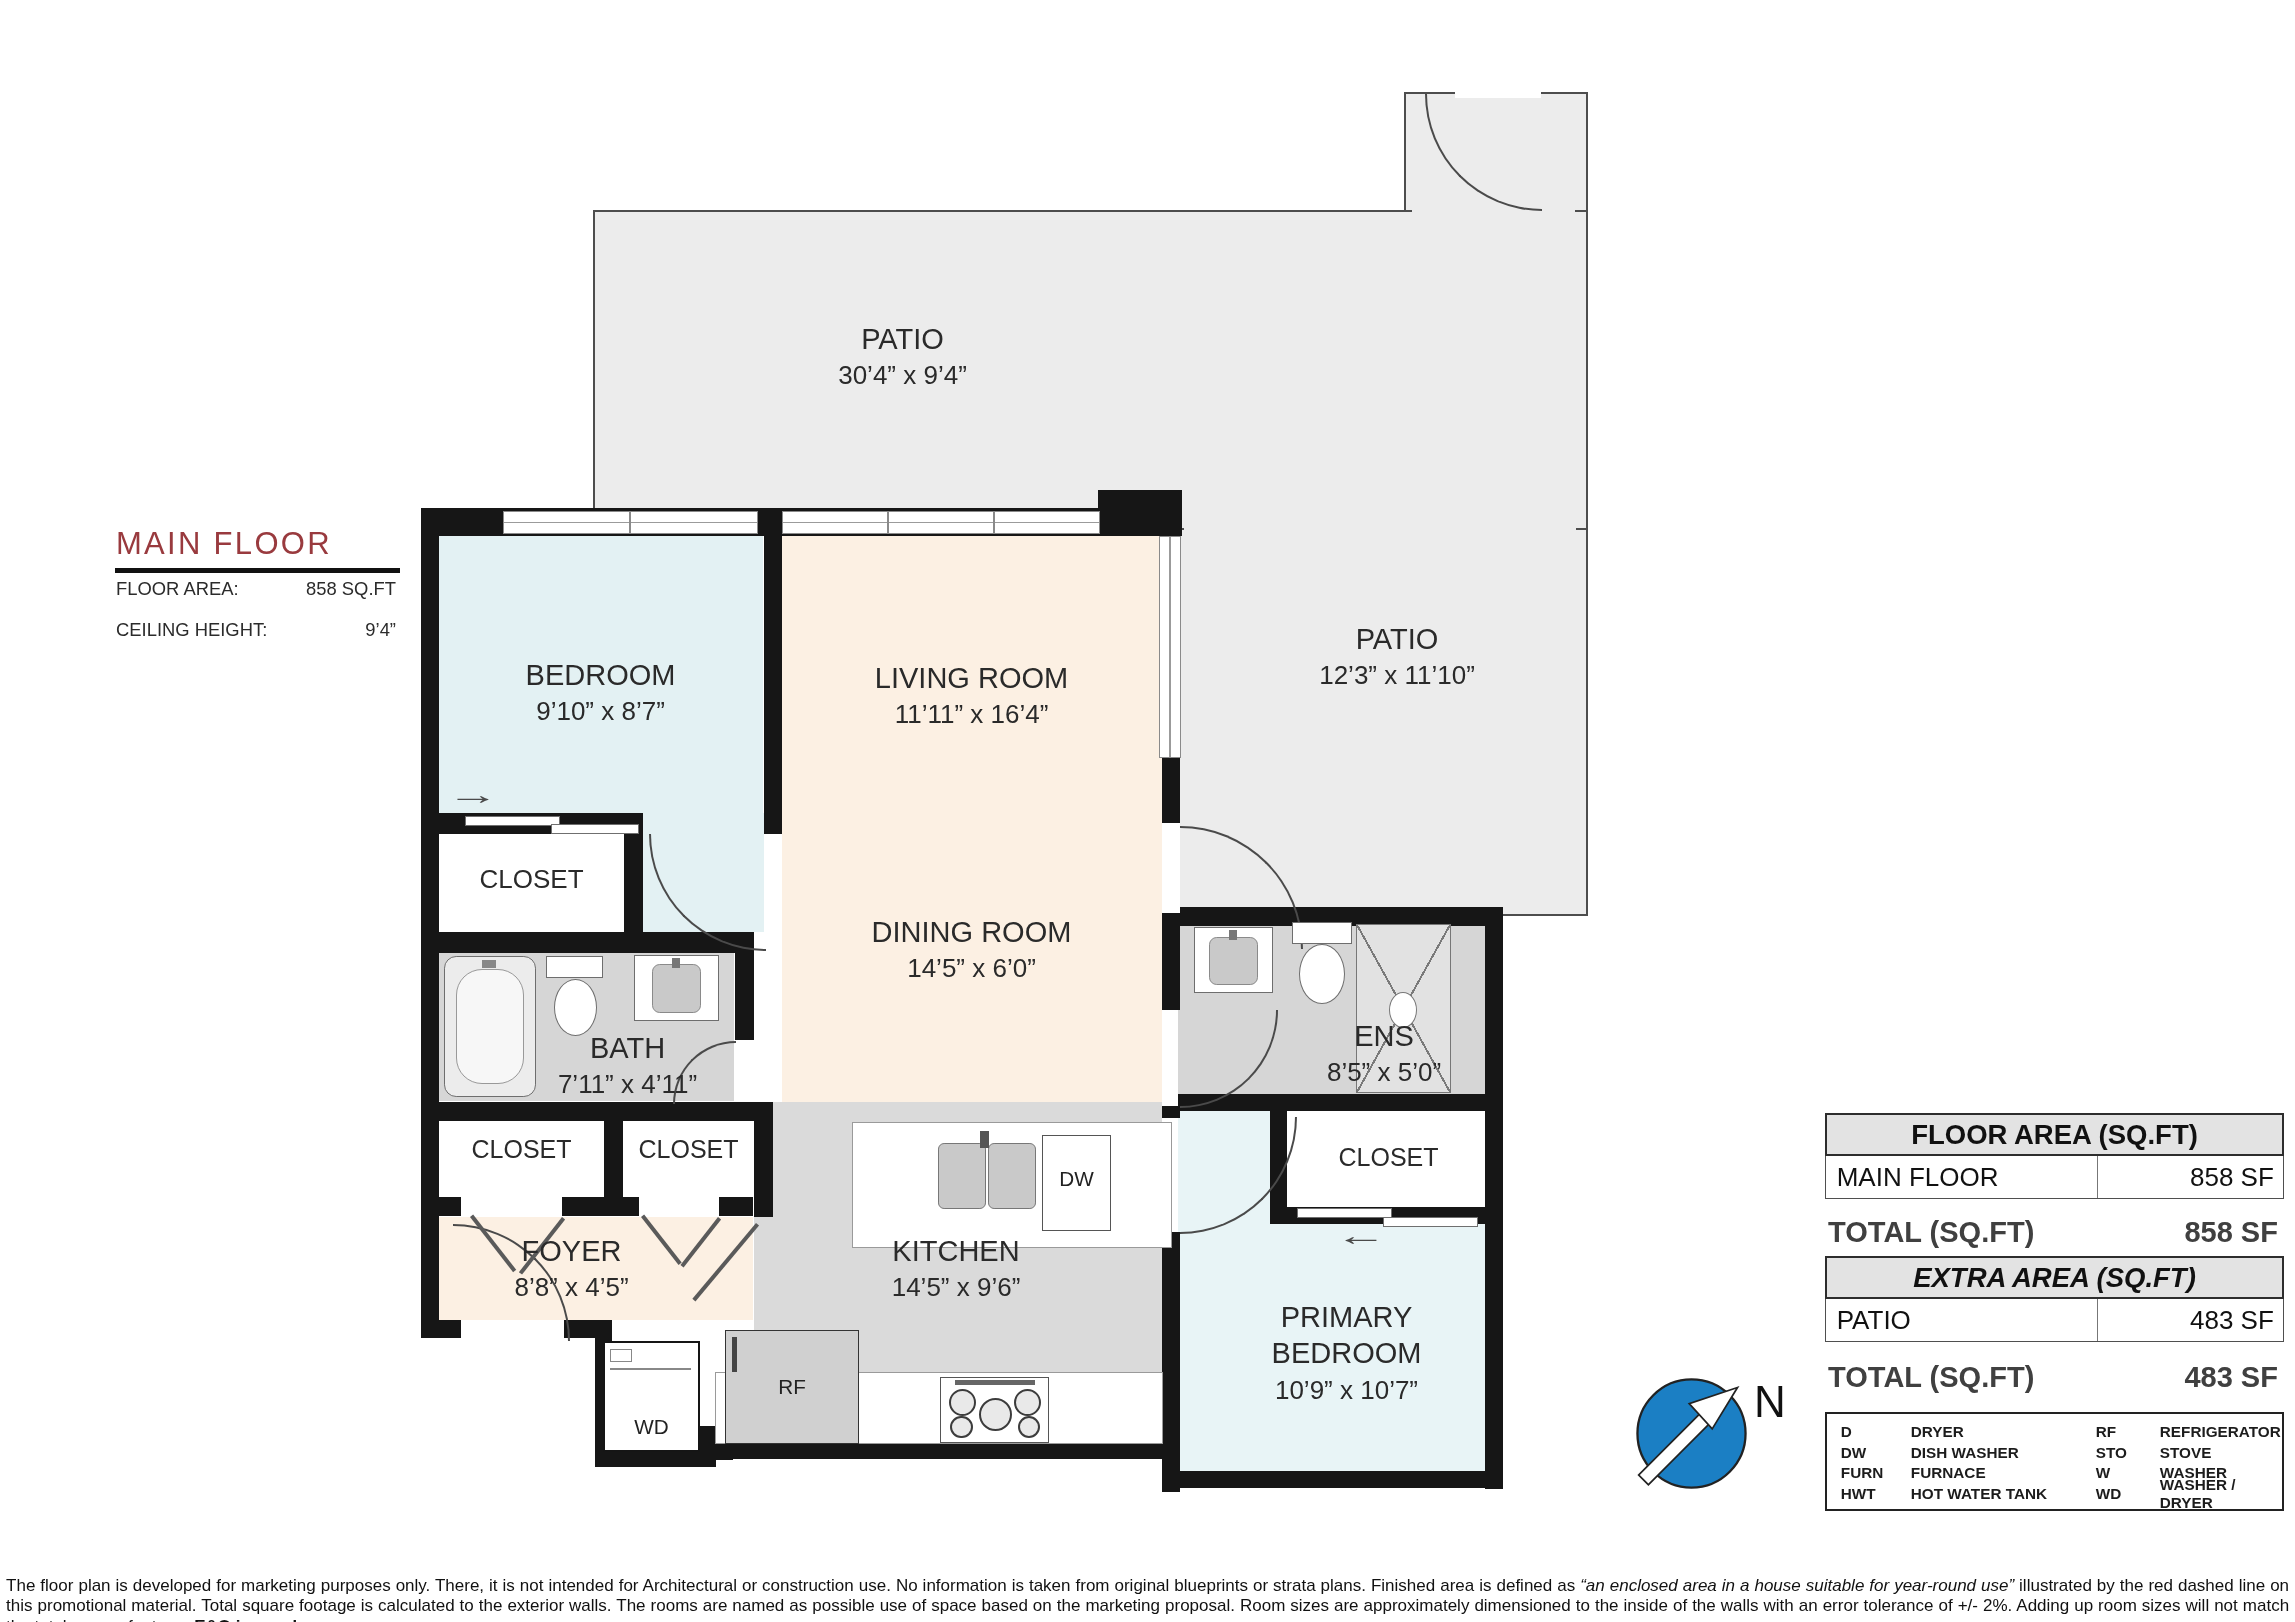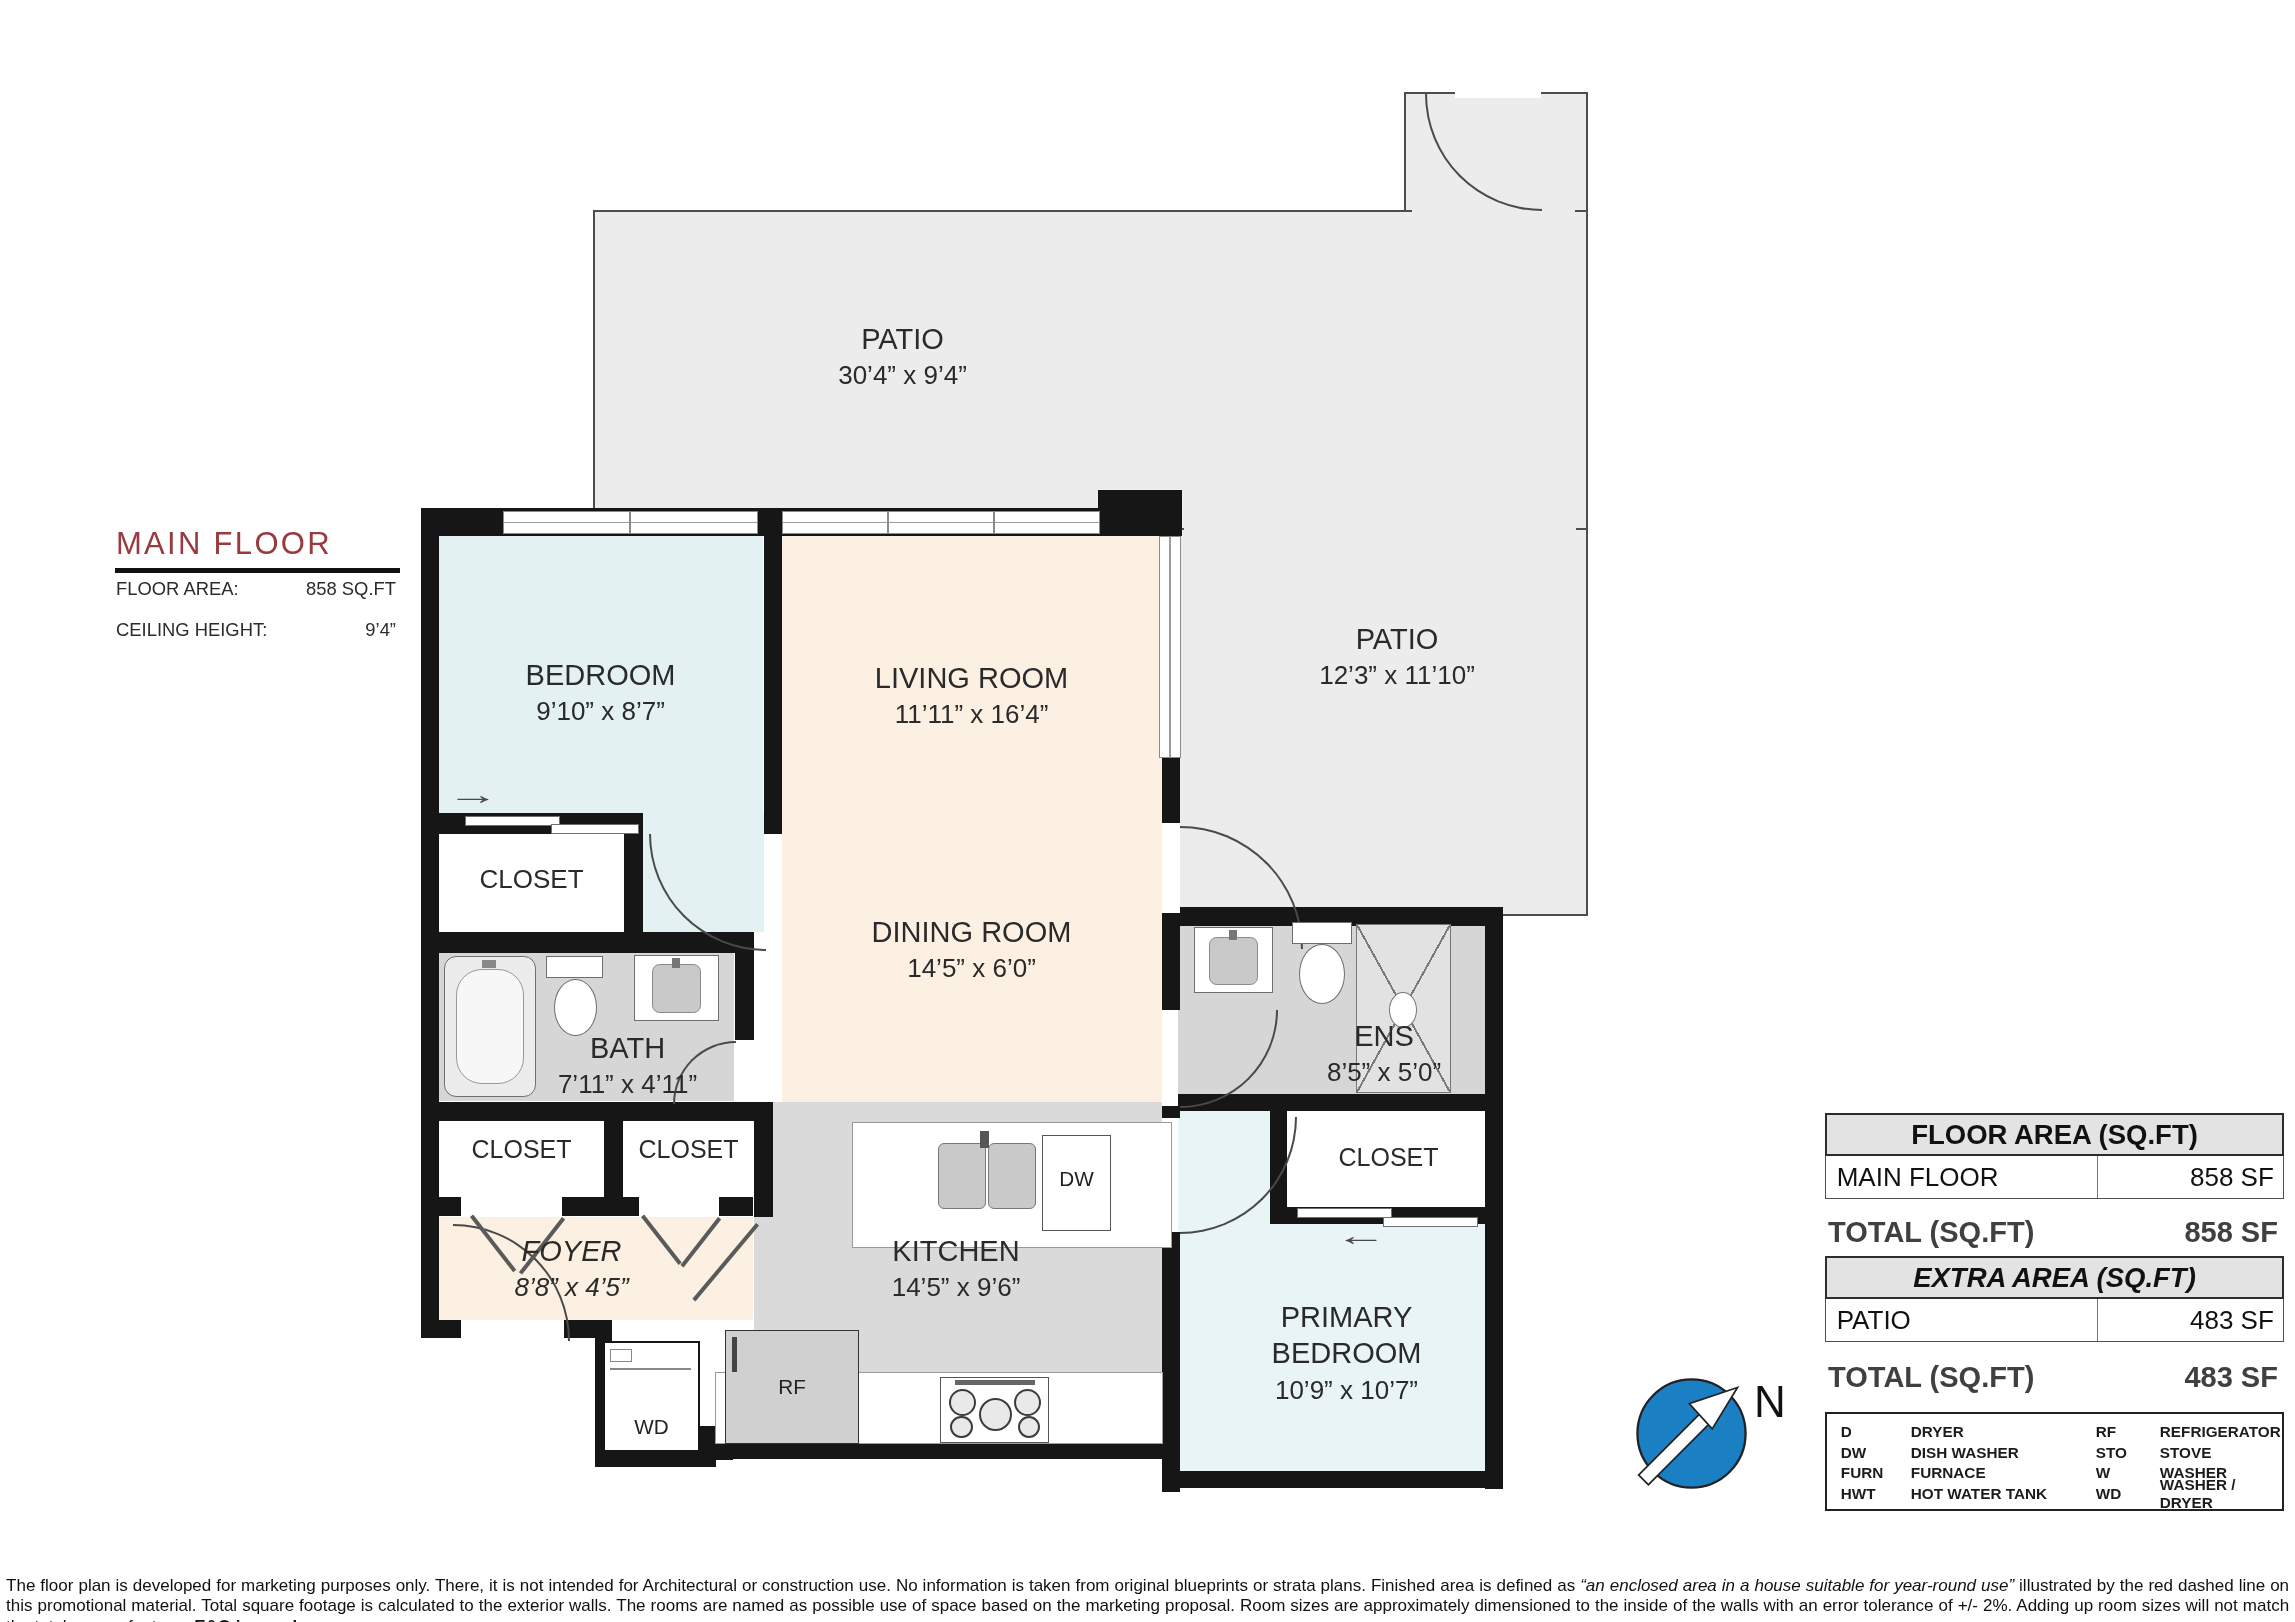--- a/index.html
+++ b/index.html
@@ -229,21 +229,21 @@
   <div class="roomlabel" style="left:501px;top:1030px;width:253px;">
     <span class="rn">BATH</span>
     <span class="rd">7’11” x 4’11”</span>
   </div>
   <div class="roomlabel" style="left:439px;top:1134px;width:165px;">
     <span class="rn" style="font-size:25px;">CLOSET</span>
   </div>
   <div class="roomlabel" style="left:612px;top:1134px;width:153px;">
     <span class="rn" style="font-size:25px;">CLOSET</span>
   </div>
-  <div class="roomlabel" style="left:451px;top:1233px;width:241px;font-style:italic;">
+  <div class="roomlabel" style="left:451px;top:1233px;width:241px;">
     <span class="rn">FOYER</span>
     <span class="rd">8’8” x 4’5”</span>
   </div>
   <div class="roomlabel" style="left:807px;top:1233px;width:298px;">
     <span class="rn">KITCHEN</span>
     <span class="rd">14’5” x 9’6”</span>
   </div>
   <div class="roomlabel" style="left:1296px;top:1018px;width:176px;">
     <span class="rn">ENS</span>
     <span class="rd">8’5” x 5’0”</span>

